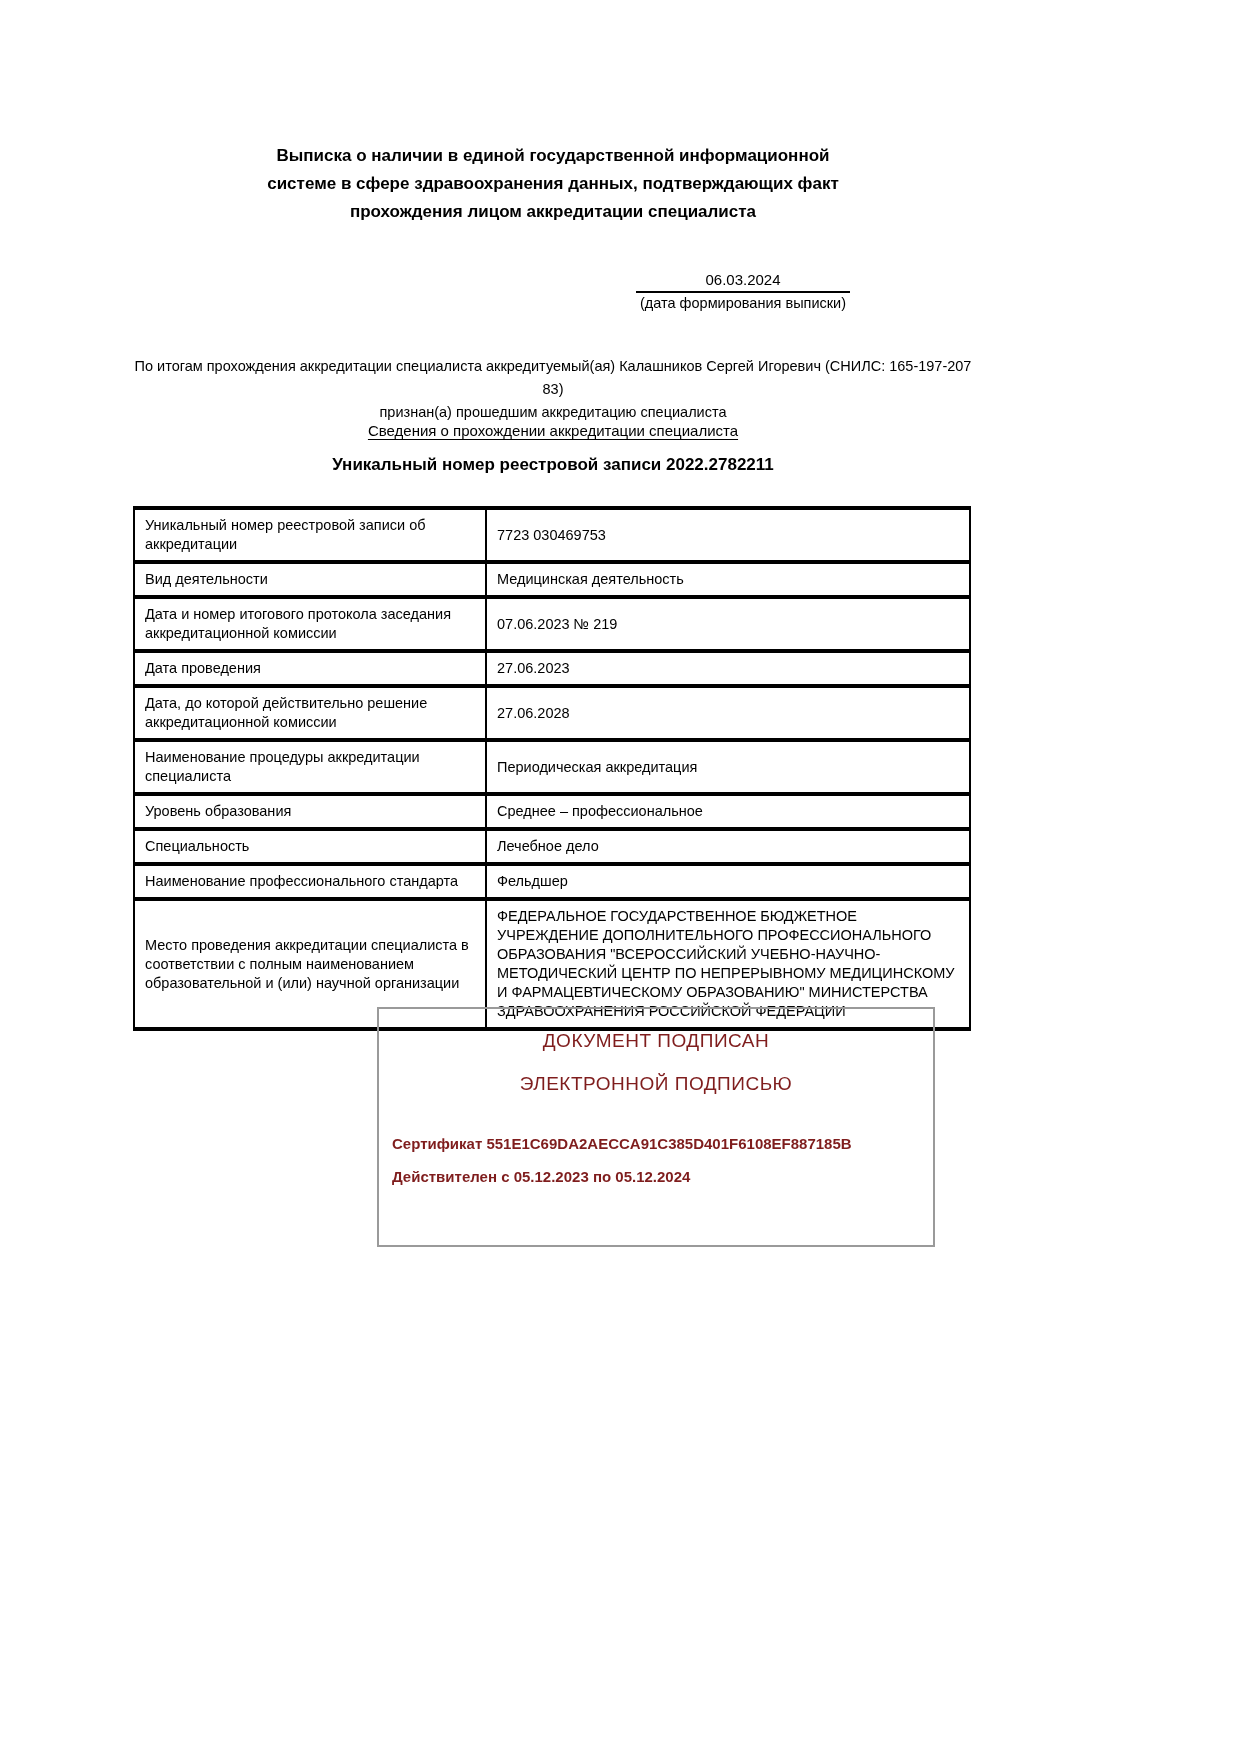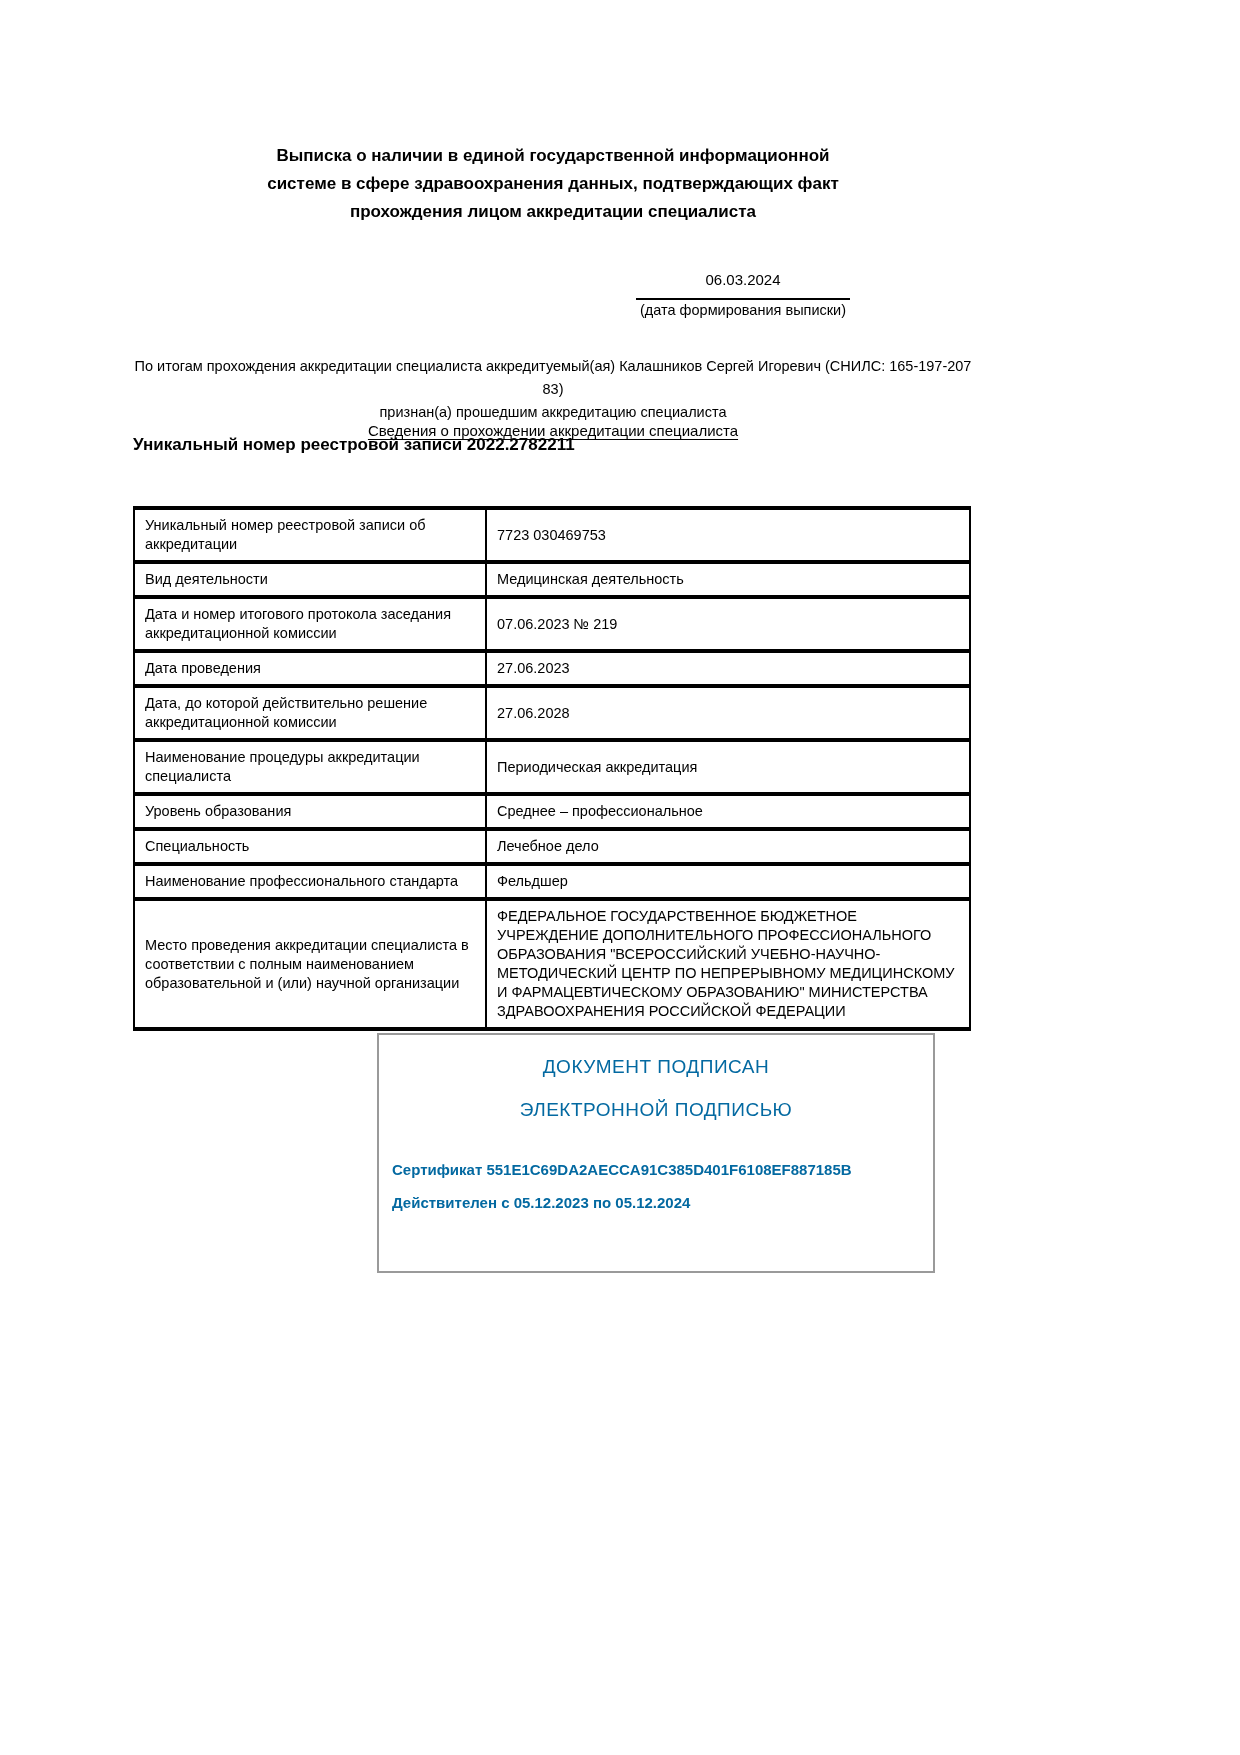--- a/index.html
+++ b/index.html
@@ -33,21 +33,21 @@
   .date-block {
     position: absolute;
     top: 271px;
     left: 636px;
     width: 214px;
     text-align: center;
     font-size: 15px;
   }
   .date-value {
     display: block;
-    padding-bottom: 10px;
+    padding-bottom: 3px;
     border-bottom: 2px solid #000000;
   }
   .date-caption {
     display: block;
     padding-top: 2px;
     font-size: 14.5px;
   }
 
   
   .intro {
@@ -70,24 +70,24 @@
     font-size: 15px;
   }
   .section-header span {
     text-decoration: underline;
     text-underline-offset: 3px;
   }
 
   
   .registry-heading {
     position: absolute;
-    top: 435px;
-    left: 133px;
-    width: 840px;
-    text-align: left;
+    top: 455px;
+    left: 133px;
+    width: 840px;
+    text-align: center;
     font-size: 17px;
     font-weight: bold;
   }
 
   
   .doc-table {
     position: absolute;
     top: 497px;
     left: 133px;
     width: 838px;
@@ -104,26 +104,26 @@
     line-height: 19px;
     padding: 6px 10px;
     vertical-align: middle;
     word-wrap: break-word;
   }
   .doc-table .col-label { width: 330px; }
 
   
   .sig-box {
     position: absolute;
-    top: 1033px;
+    top: 1007px;
     left: 377px;
     width: 558px;
     height: 240px;
     border: 2px solid #9a9a9a;
-    color: #0369a1;
+    color: #7f1d1d;
     box-sizing: border-box;
   }
   .sig-title {
     text-align: center;
     font-size: 19px;
     letter-spacing: 0.5px;
     margin-top: 21px;
   }
   .sig-details {
     margin: 40px 13px 0 13px;

